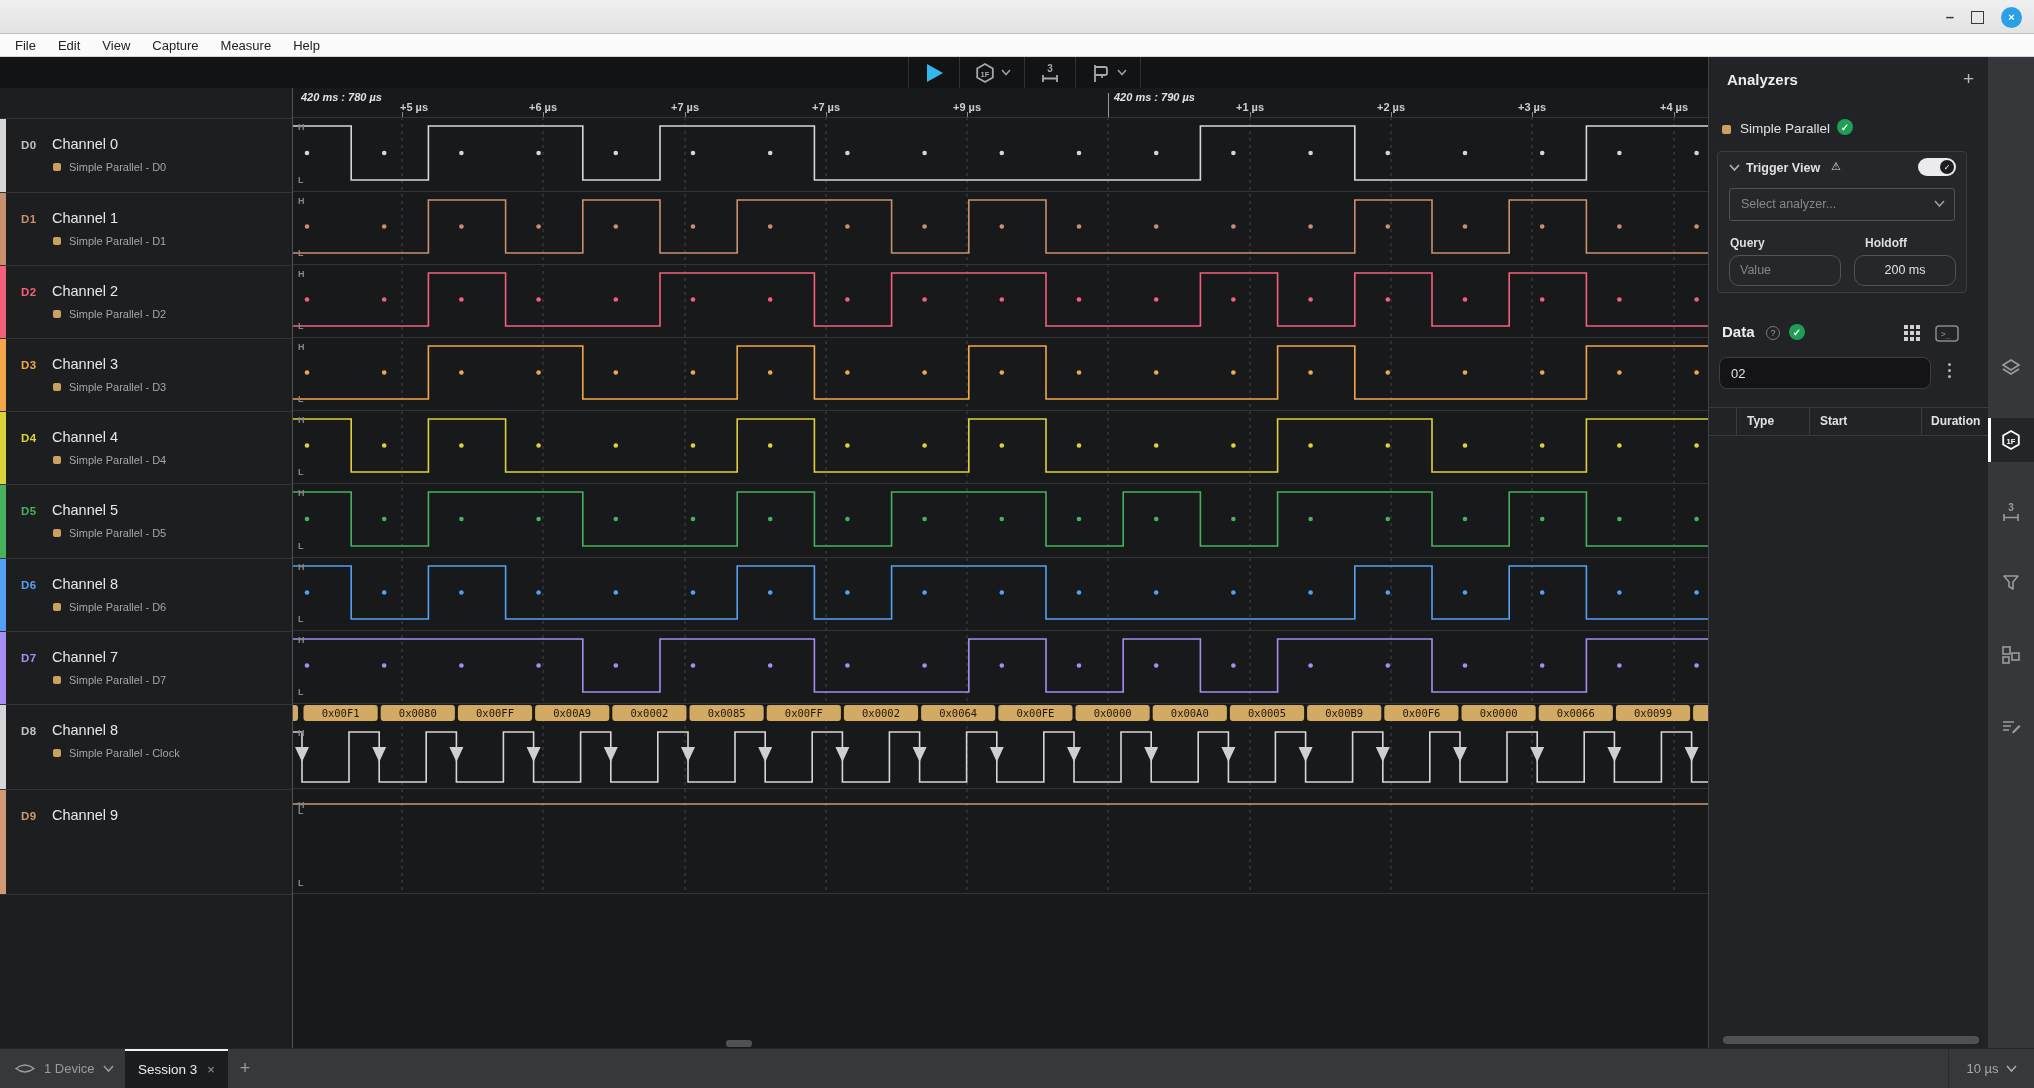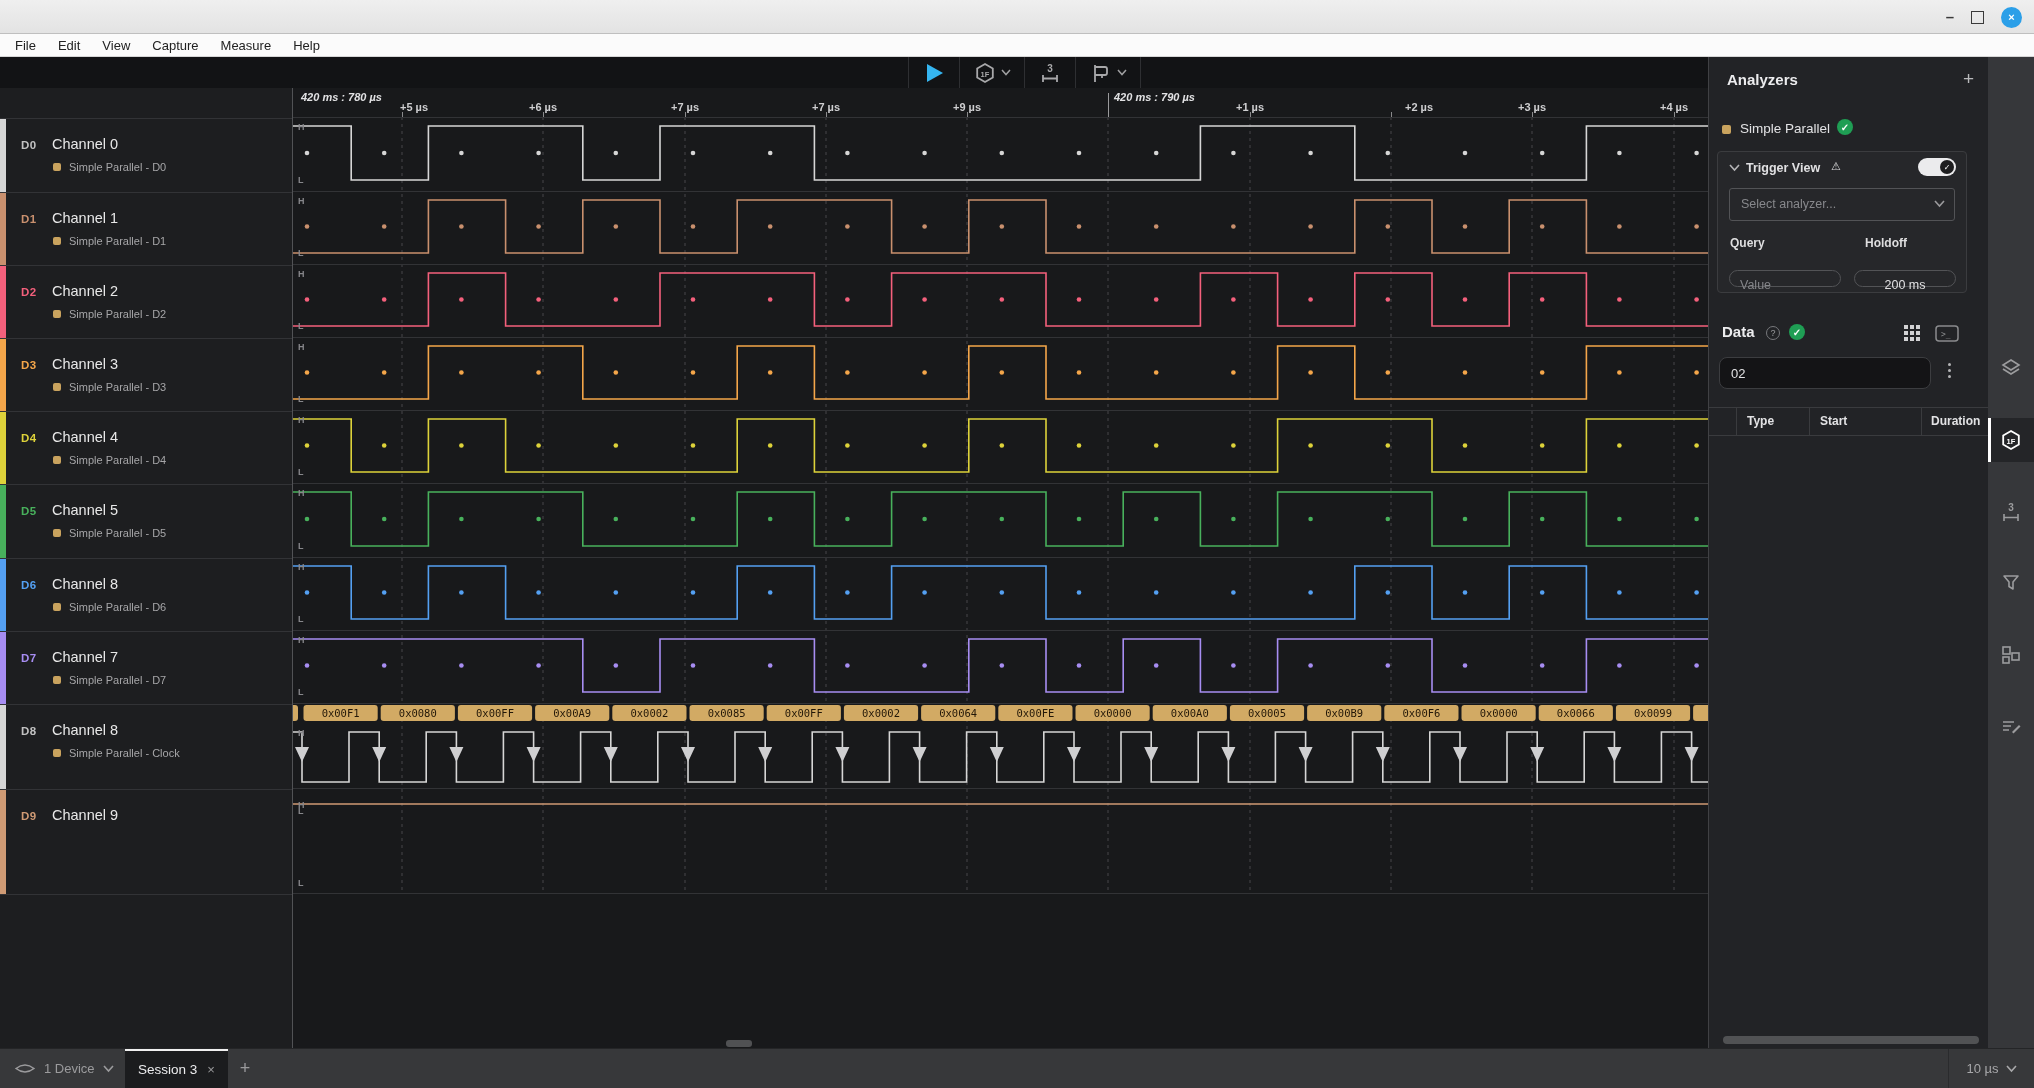--- a/index.html
+++ b/index.html
@@ -60,21 +60,21 @@
   .tv-warn{position:absolute;left:113px;top:8px;font-size:11px;color:#dcdcde;}
   .toggle{position:absolute;right:10px;top:6px;width:38px;height:18px;border-radius:10px;background:#ebebed;}
   .toggle .knob{position:absolute;right:2px;top:2px;width:14px;height:14px;border-radius:50%;background:#1d1d1f;
     color:#fff;font-size:8px;display:flex;align-items:center;justify-content:center;}
   .tv-select{position:absolute;left:11px;top:36px;width:226px;height:33px;border:1px solid #525356;border-radius:3px;
     box-sizing:border-box;}
   .tv-select .ph{position:absolute;left:11px;top:8px;font-size:12.5px;color:#87888c;}
   .tv-select svg{position:absolute;right:9px;top:11px;}
   .tv-lbl{position:absolute;top:84px;font-size:12px;font-weight:700;color:#dededf;}
   .tv-lbl.q{left:12px;} .tv-lbl.h{left:147px;}
-  .tv-input{position:absolute;top:118px;height:17px;border:1px solid #525356;border-radius:10px;box-sizing:border-box;}
+  .tv-input{position:absolute;top:103px;height:31px;border:1px solid #525356;border-radius:10px;box-sizing:border-box;}
   .tv-input.q{left:11px;width:112px;} .tv-input.h{left:136px;width:102px;}
   .tv-input .ph{position:absolute;left:10px;top:7px;font-size:12.5px;color:#85868a;}
   .tv-input .val{position:absolute;left:0;right:0;top:7px;text-align:center;font-size:12.5px;color:#e0e0e2;}
   .dp-title{position:absolute;left:13px;top:266px;font-size:15px;font-weight:700;color:#ececee;}
   .dp-help{position:absolute;left:57px;top:269px;width:14px;height:14px;border:1px solid #77787c;border-radius:50%;
     color:#9b9c9f;font-size:9px;display:flex;align-items:center;justify-content:center;box-sizing:border-box;}
   .dp-check{position:absolute;left:80px;top:267px;}
   .dp-grid{position:absolute;left:195px;top:268px;}
   .dp-term{position:absolute;left:226px;top:268px;}
   .dp-search{position:absolute;left:10px;top:300px;width:212px;height:32px;background:#141416;
@@ -256,21 +256,21 @@
   <div class="plot-bg"></div>
   <div class="ruler" id="ruler">
       <span class="anchor" style="left: 8px;">420 ms : 780 µs</span>
       <span class="anchor" style="left: 821px;">420 ms : 790 µs</span>
       <span class="tick-lbl" style="left: 109px; margin-left: 12px;">+5 µs</span>
       <span class="tick-lbl" style="left: 250px;">+6 µs</span>
       <span class="tick-lbl" style="left: 392px;">+7 µs</span>
       <span class="tick-lbl" style="left: 533px;">+7 µs</span>
       <span class="tick-lbl" style="left: 674px;">+9 µs</span>
       <span class="tick-lbl" style="left: 957px;">+1 µs</span>
-      <span class="tick-lbl" style="left: 1098px; margin-left: 28px;">+2 µs</span>
+      <span class="tick-lbl" style="left: 1098px;">+2 µs</span>
       <span class="tick-lbl" style="left: 1239px;">+3 µs</span>
       <span class="tick-lbl" style="left: 1381px;">+4 µs</span>
       <i class="tick-mark" style="left: 109px;"></i>
       <i class="tick-mark" style="left: 250px;"></i>
       <i class="tick-mark" style="left: 392px;"></i>
       <i class="tick-mark" style="left: 533px;"></i>
       <i class="tick-mark" style="left: 674px;"></i>
       <i class="tick-mark" style="left: 815px;"></i>
       <i class="tick-mark" style="left: 957px;"></i>
       <i class="tick-mark" style="left: 1098px;"></i>

